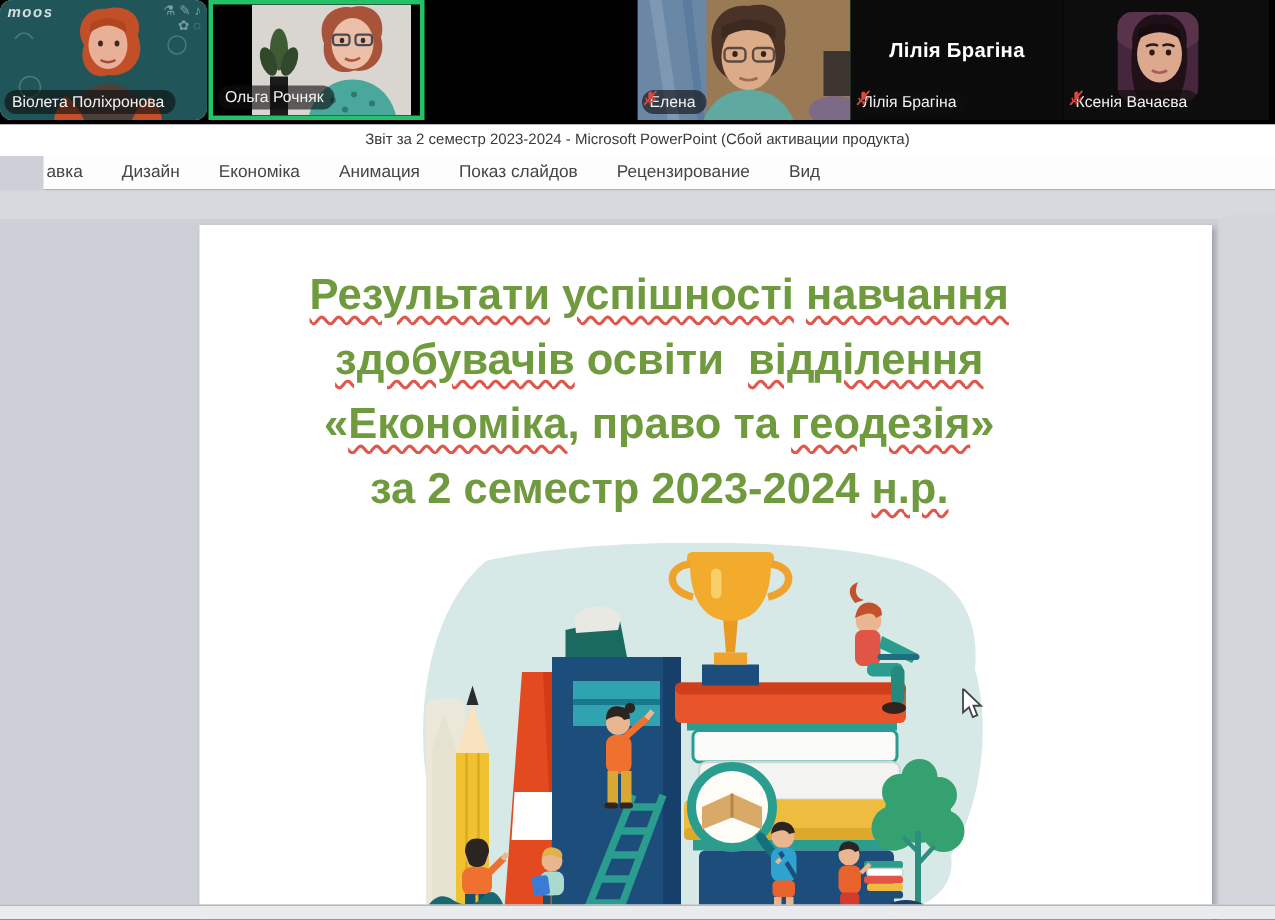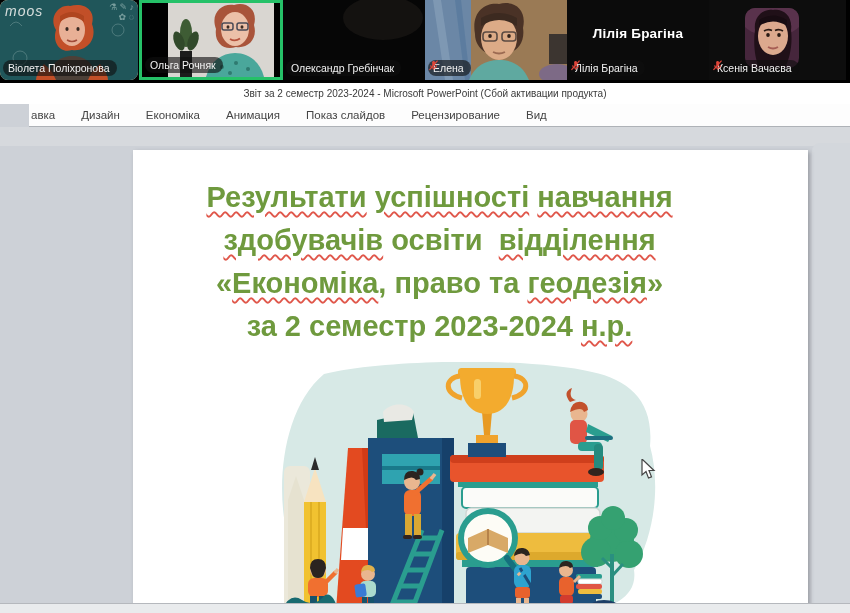--- a/index.html
+++ b/index.html
@@ -14,21 +14,21 @@
   .t2{left:139px;width:144px;background:#000;border:3px solid #25c168;box-sizing:border-box;}
   .t3{left:283px;width:142px;background:#070707;}
   .t4{left:425px;width:164px;background:#14532d;}
   .t5{left:567px;width:142px;background:#0b0b0b;}
   .t6{left:709px;width:137px;background:#0d0d0d;}
   .name-tag{position:absolute;left:3px;bottom:4px;display:flex;align-items:center;gap:3px;
     background:rgba(15,15,15,.62);color:#f2f2f2;font-size:10.5px;line-height:12px;
     padding:2px 7px 2px 5px;border-radius:8px;white-space:nowrap;z-index:5;}
   .center-name{position:absolute;left:0;top:26px;width:100%;text-align:center;
     color:#fff;font-size:13.5px;font-weight:bold;letter-spacing:.2px;}
-  .moos{position:absolute;left:5px;top:3px;color:#e9ecea;font-size:14px;font-weight:normal;
+  .moos{position:absolute;left:5px;top:3px;color:#e9ecea;font-size:10px;font-weight:bold;
     font-style:italic;letter-spacing:1px;opacity:.9;}
   .doodles{position:absolute;right:4px;top:2px;color:#cfe3df;font-size:9px;opacity:.5;
     line-height:10px;text-align:right;width:52px;}
   .mic{flex:0 0 auto;}
 
   
   .ppt-titlebar{position:absolute;left:0;top:83px;width:850px;height:21px;background:#fff;
     display:flex;align-items:center;justify-content:center;font-size:10px;color:#3a3a3a;}
   .menu-row{position:absolute;left:0;top:104px;width:850px;height:22px;background:#fdfdfd;
     border-bottom:1px solid #aeb2b7;display:flex;align-items:center;gap:0;margin-left:29px;}
@@ -102,29 +102,20 @@
         <circle cx="80" cy="64" r="2" fill="#2f7a70"></circle>
           <circle cx="94" cy="60" r="2" fill="#2f7a70"></circle>
         <circle cx="106" cy="66" r="2" fill="#2f7a70"></circle>
           <circle cx="88" cy="70" r="2" fill="#2f7a70"></circle>
       </svg>
       <div class="name-tag">
         <span>Ольга Рочняк</span>
       </div>
     </div>
 
-    <div class="thumb t3">
-      <svg width="142" height="80" viewBox="0 0 142 80">
-        <rect width="142" height="80" fill="#060606"></rect>
-        <ellipse cx="100" cy="18" rx="40" ry="22" fill="#141210"></ellipse>
-      </svg>
-      <div class="name-tag">
-        <span>Олександр Гребінчак</span>
-      </div>
-    </div>
 
     <div class="thumb t4">
       <svg width="142" height="80" viewBox="0 0 142 80">
         <rect width="142" height="80" fill="#9a7a55"></rect>
         <rect x="0" y="0" width="46" height="80" fill="#6b87a6"></rect>
         <path d="M8,0 L20,80 L28,80 L16,0 Z" fill="#8aa3bd" opacity=".6"></path>
         <path d="M30,0 L40,80 L45,80 L36,0 Z" fill="#55789c" opacity=".7"></path>
         <rect x="124" y="34" width="18" height="30" fill="#3c3530"></rect>
         <ellipse cx="132" cy="74" rx="18" ry="10" fill="#7d6a86"></ellipse>
         <path d="M50,34 C46,12 60,2 74,4 C90,0 102,10 98,28 C100,40 94,50 86,52 L60,52 C54,48 50,42 50,34 Z" fill="#4a3226"></path>

